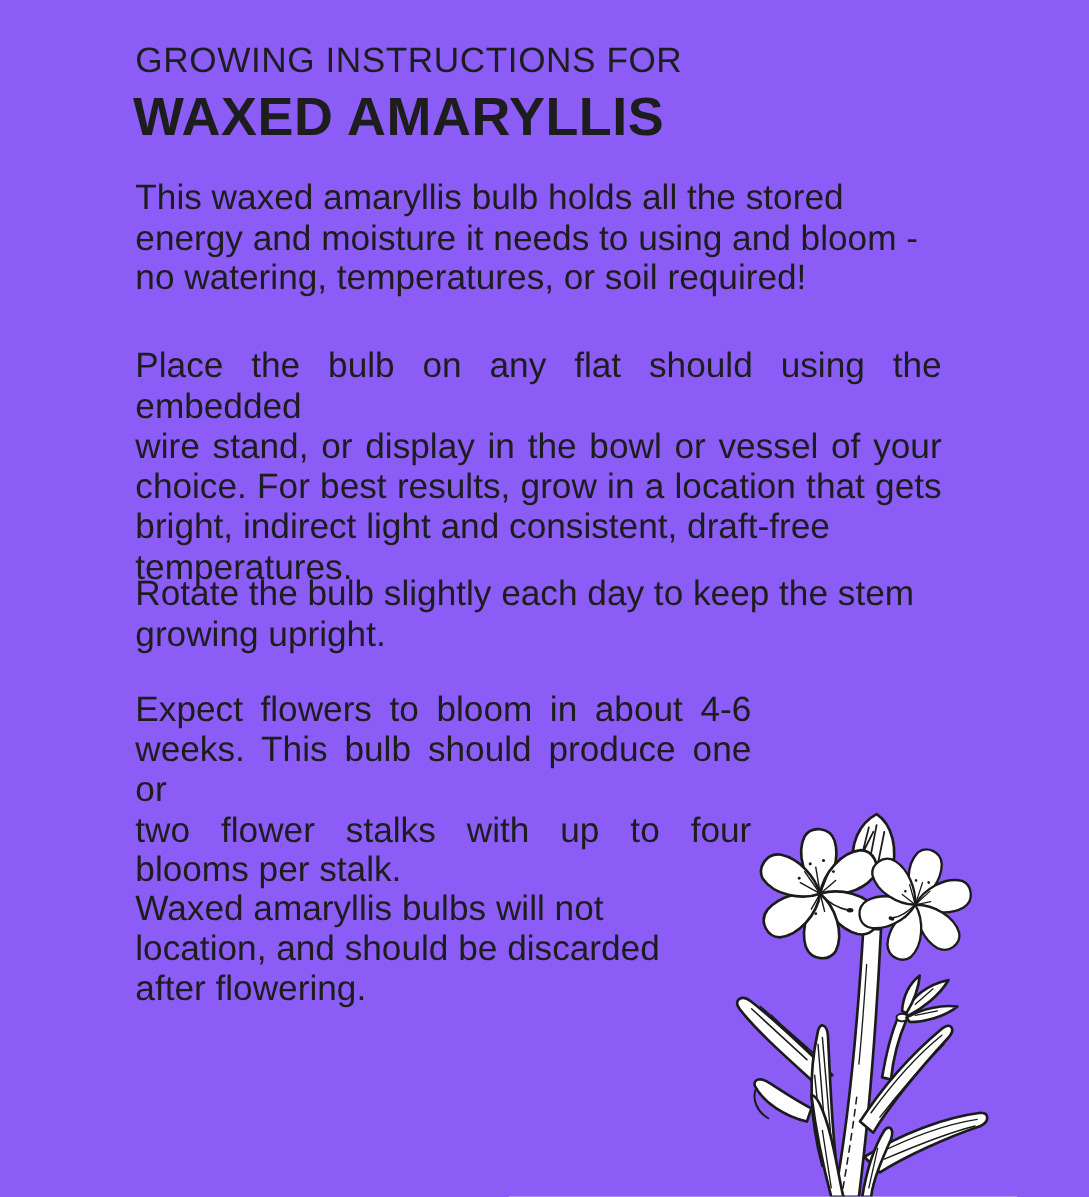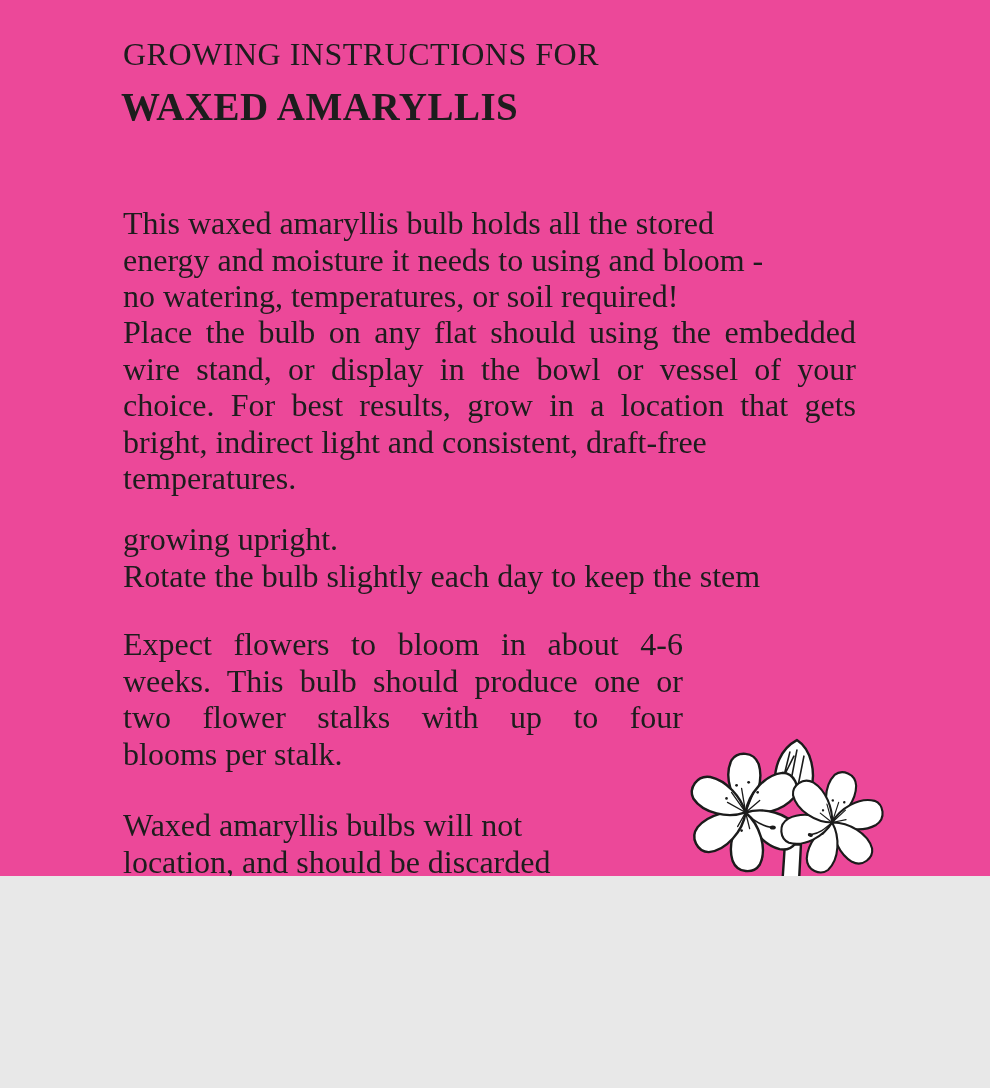--- a/index.html
+++ b/index.html
@@ -1,58 +1,58 @@
 <!DOCTYPE html>
 <html><head>
 <meta charset="utf-8">
 <style>
   html, body { margin: 0; padding: 0; background: #e8e8e8; }
   .page {
     position: relative;
     width: 990px;
-    height: 876px;
+    height: 1088px;
     margin: 0 auto;
-    background: #ec4899;
+    background: #8b5cf6;
     overflow: hidden;
-    font-family: Liberation Serif, serif;
+    font-family: Liberation Sans, sans-serif;
     color: #1d1d1d;
   }
   .eyebrow {
     position: absolute;
     left: 123px;
     top: 36px;
     font-size: 32px;
     line-height: 36px;
     font-weight: 400;
     letter-spacing: 0.5px;
     white-space: nowrap;
   }
   .doc-title {
     position: absolute;
     left: 121px;
     top: 84px;
-    font-size: 39px;
+    font-size: 49px;
     line-height: 46px;
     font-weight: 700;
     letter-spacing: 0.5px;
     white-space: nowrap;
   }
   .para {
     position: absolute;
     left: 123px;
     font-size: 32px;
     line-height: 36.5px;
     color: #1d1d1d;
   }
   .para .line { min-height: 36.5px; }
   .para .jline {
     text-align: justify;
     text-align-last: justify;
   }
-  .p1 { top: 161px; width: 740px; margin-top: 44px; }
+  .p1 { top: 161px; width: 740px; }
   .p2 { top: 314px; width: 733px; }
   .p3 { top: 521px; width: 740px; }
   .p4 { top: 626px; width: 560px; }
   .p5 { top: 807px; width: 540px; }
   .illustration {
     position: absolute;
     left: 663px;
     top: 726px;
     width: 302px;
     height: 362px;
@@ -76,22 +76,22 @@
 
   <div class="para p2">
       <div class="line jline">Place the bulb on any flat should using the embedded</div>
       <div class="line jline">wire stand, or display in the bowl or vessel of your</div>
       <div class="line jline">choice. For best results, grow in a location that gets</div>
       <div class="line">bright, indirect light and consistent, draft-free</div>
       <div class="line">temperatures.</div>
     </div>
 
   <div class="para p3">
+      <div class="line">Rotate the bulb slightly each day to keep the stem</div>
       <div class="line">growing upright.</div>
-      <div class="line">Rotate the bulb slightly each day to keep the stem</div>
     </div>
 
   <div class="para p4">
       <div class="line jline">Expect flowers to bloom in about 4-6</div>
       <div class="line jline">weeks. This bulb should produce one or</div>
       <div class="line jline">two flower stalks with up to four</div>
       <div class="line">blooms per stalk.</div>
     </div>
 
   <div class="para p5">

